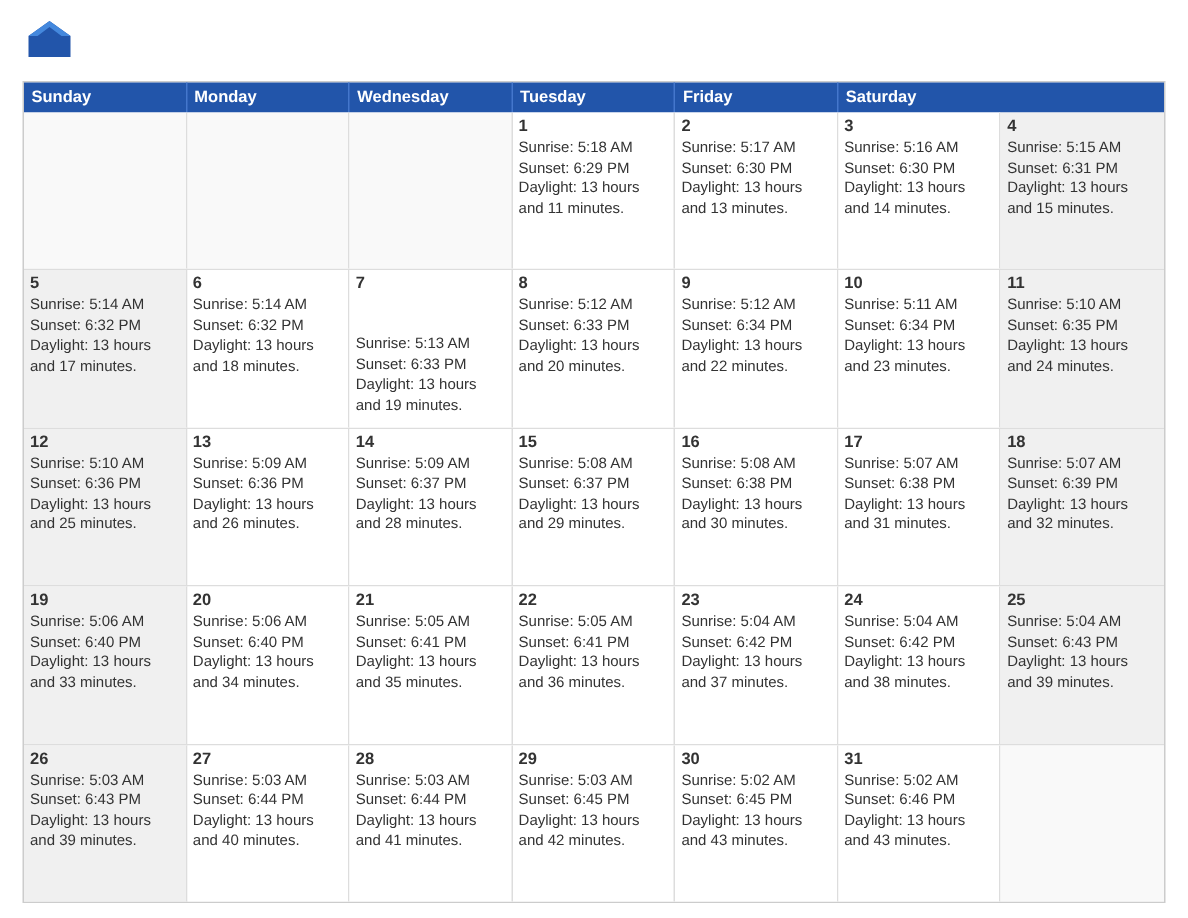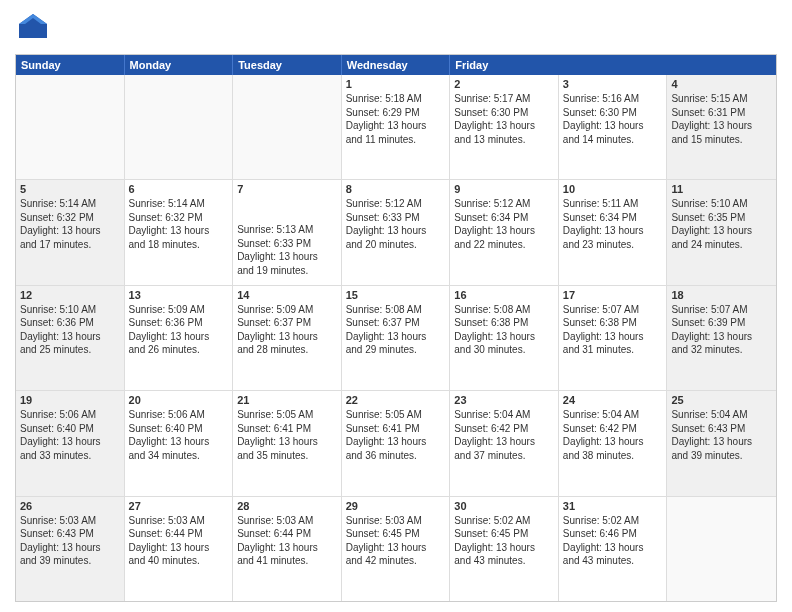--- a/index.html
+++ b/index.html
@@ -134,23 +134,24 @@
     <div class="title-block">
       <div class="title-month"></div>
       <div class="title-location"></div>
     </div>
   </div>
 
   <div class="calendar">
     <div class="cal-header">
     <div class="cal-header-cell">Sunday</div>
         <div class="cal-header-cell">Monday</div>
+        <div class="cal-header-cell">Wednesday</div>
         <div class="cal-header-cell">Tuesday</div>
-        <div class="cal-header-cell">Wednesday</div>
         <div class="cal-header-cell">Friday</div>
+        <div class="cal-header-cell">Saturday</div>
       </div>
     <div class="cal-body">
     <div class="cal-row">
           <div class="cal-cell empty"></div>
           <div class="cal-cell empty"></div>
           <div class="cal-cell empty"></div>
           <div class="cal-cell">
             <div class="day-num">1</div>
             <div class="cell-text" style="white-space: pre-line;">Sunrise: 5:18 AM
 Sunset: 6:29 PM

